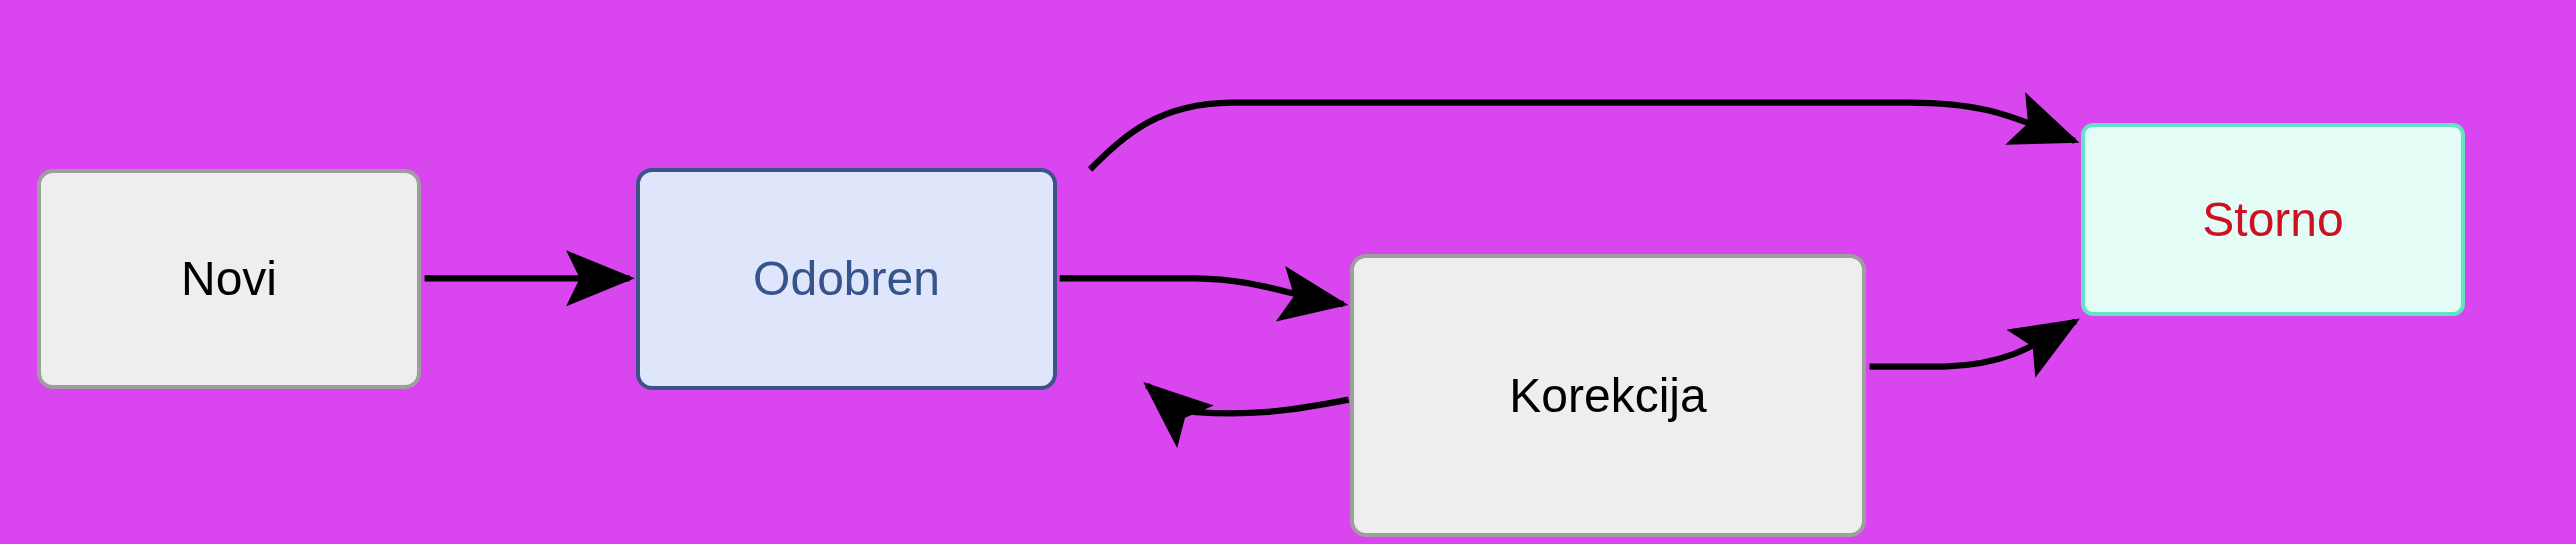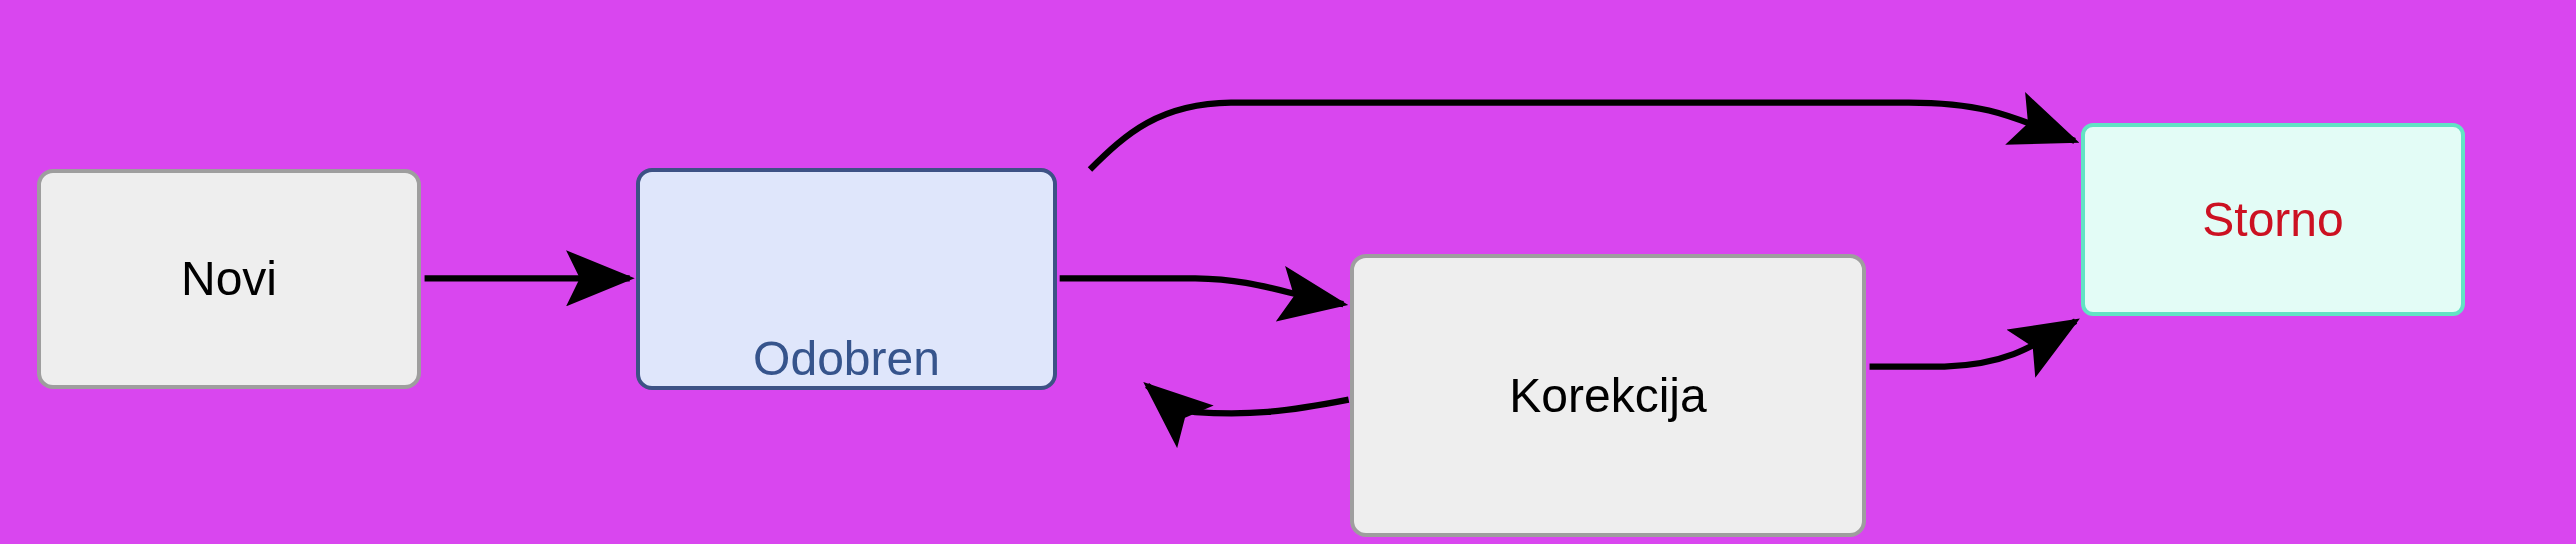--- a/index.html
+++ b/index.html
@@ -53,21 +53,20 @@
   .node-odobren {
     left: 636px;
     top: 168px;
     width: 421px;
     height: 222px;
     background: #dfe6fb;
     border-width: 4.5px;
     border-color: #3d5285;
     color: #36548c;
     font-size: 48px;
-    align-items: flex-end;
   }
   .node-korekcija {
     left: 1350px;
     top: 254px;
     width: 516px;
     height: 283px;
     background: #eeeeee;
     border-width: 4.5px;
     border-color: #9e9e9e;
     color: #000000;

